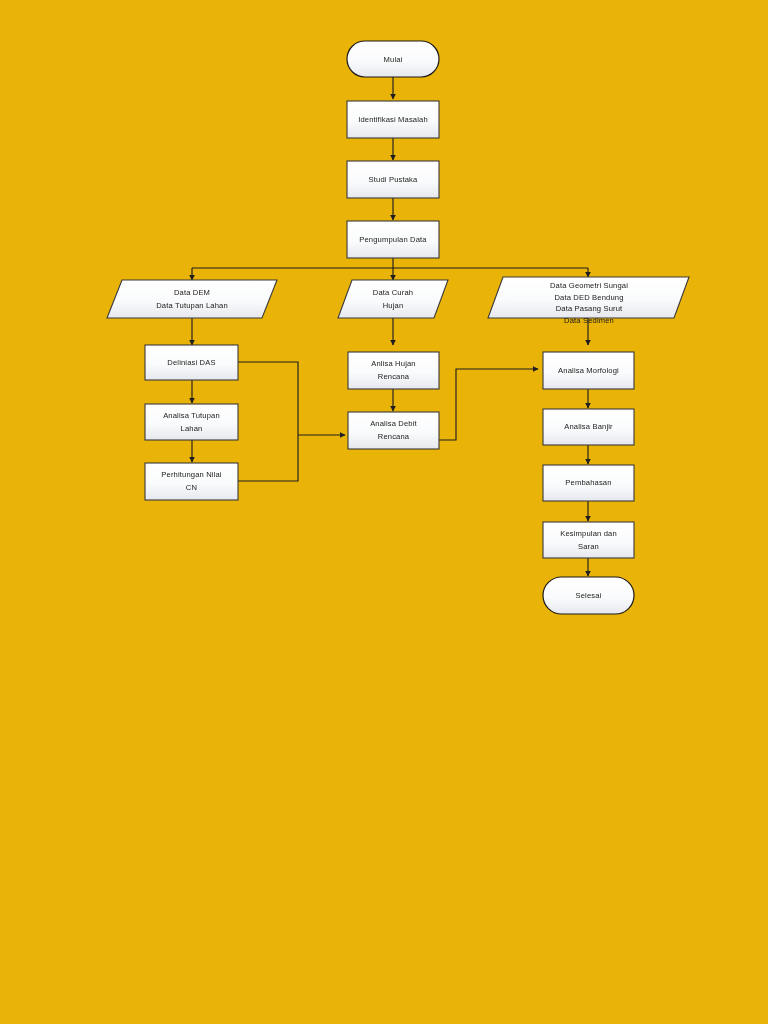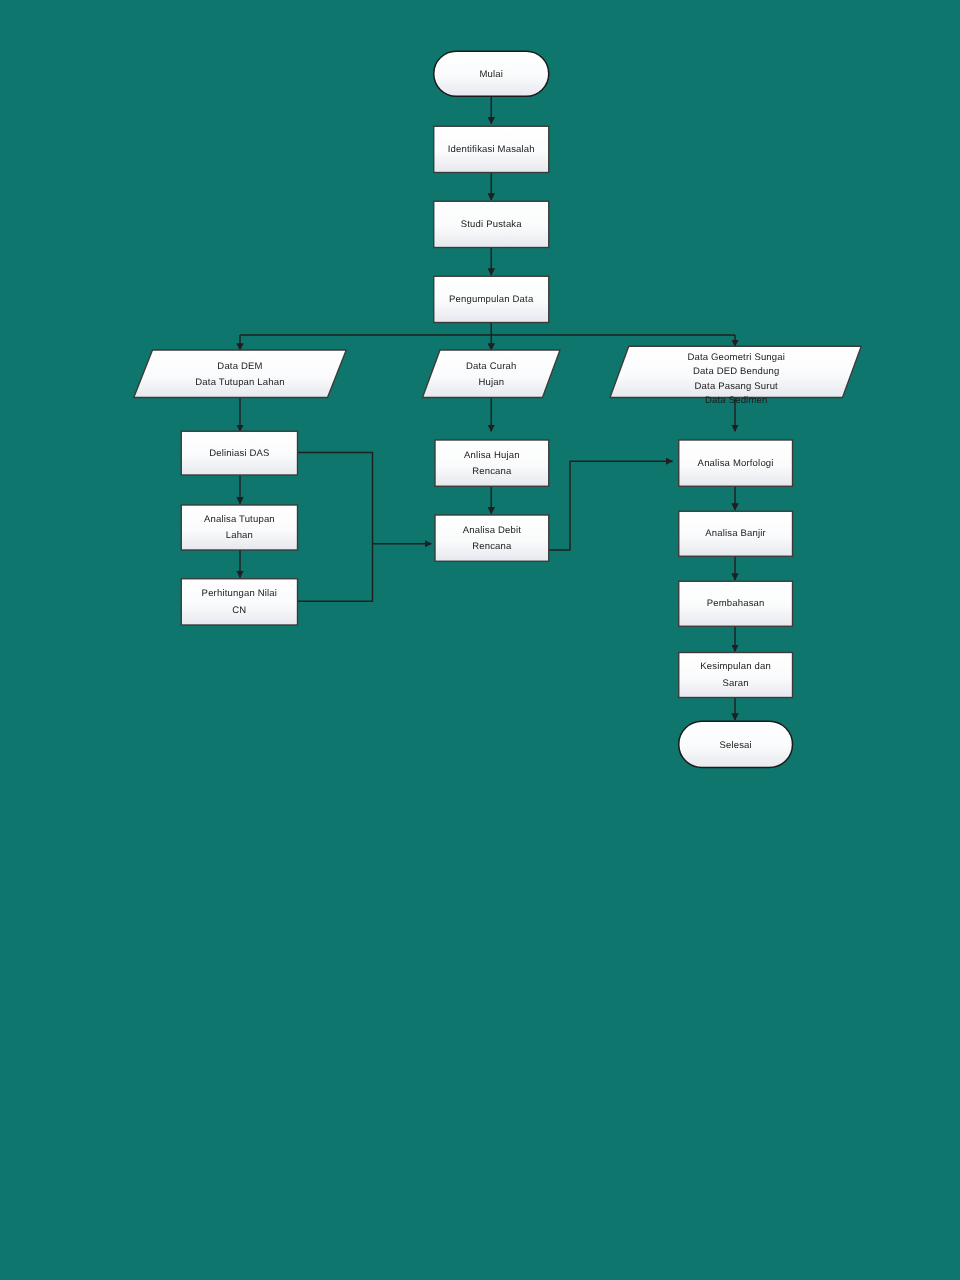--- a/index.html
+++ b/index.html
@@ -10,21 +10,21 @@
   body {
     width: 768px;
     height: 1024px;
     font-family: "Liberation Sans", sans-serif;
     overflow: hidden;
   }
   #diagram-root {
     position: relative;
     width: 768px;
     height: 1024px;
-    background: #0f766e;
+    background: #eab308;
   }
   svg#flowchart {
     display: block;
     width: 768px;
     height: 1024px;
   }
   .node-text {
     font-family: "Liberation Sans", sans-serif;
     font-size: 7.6px;
     fill: #1a1a1a;

